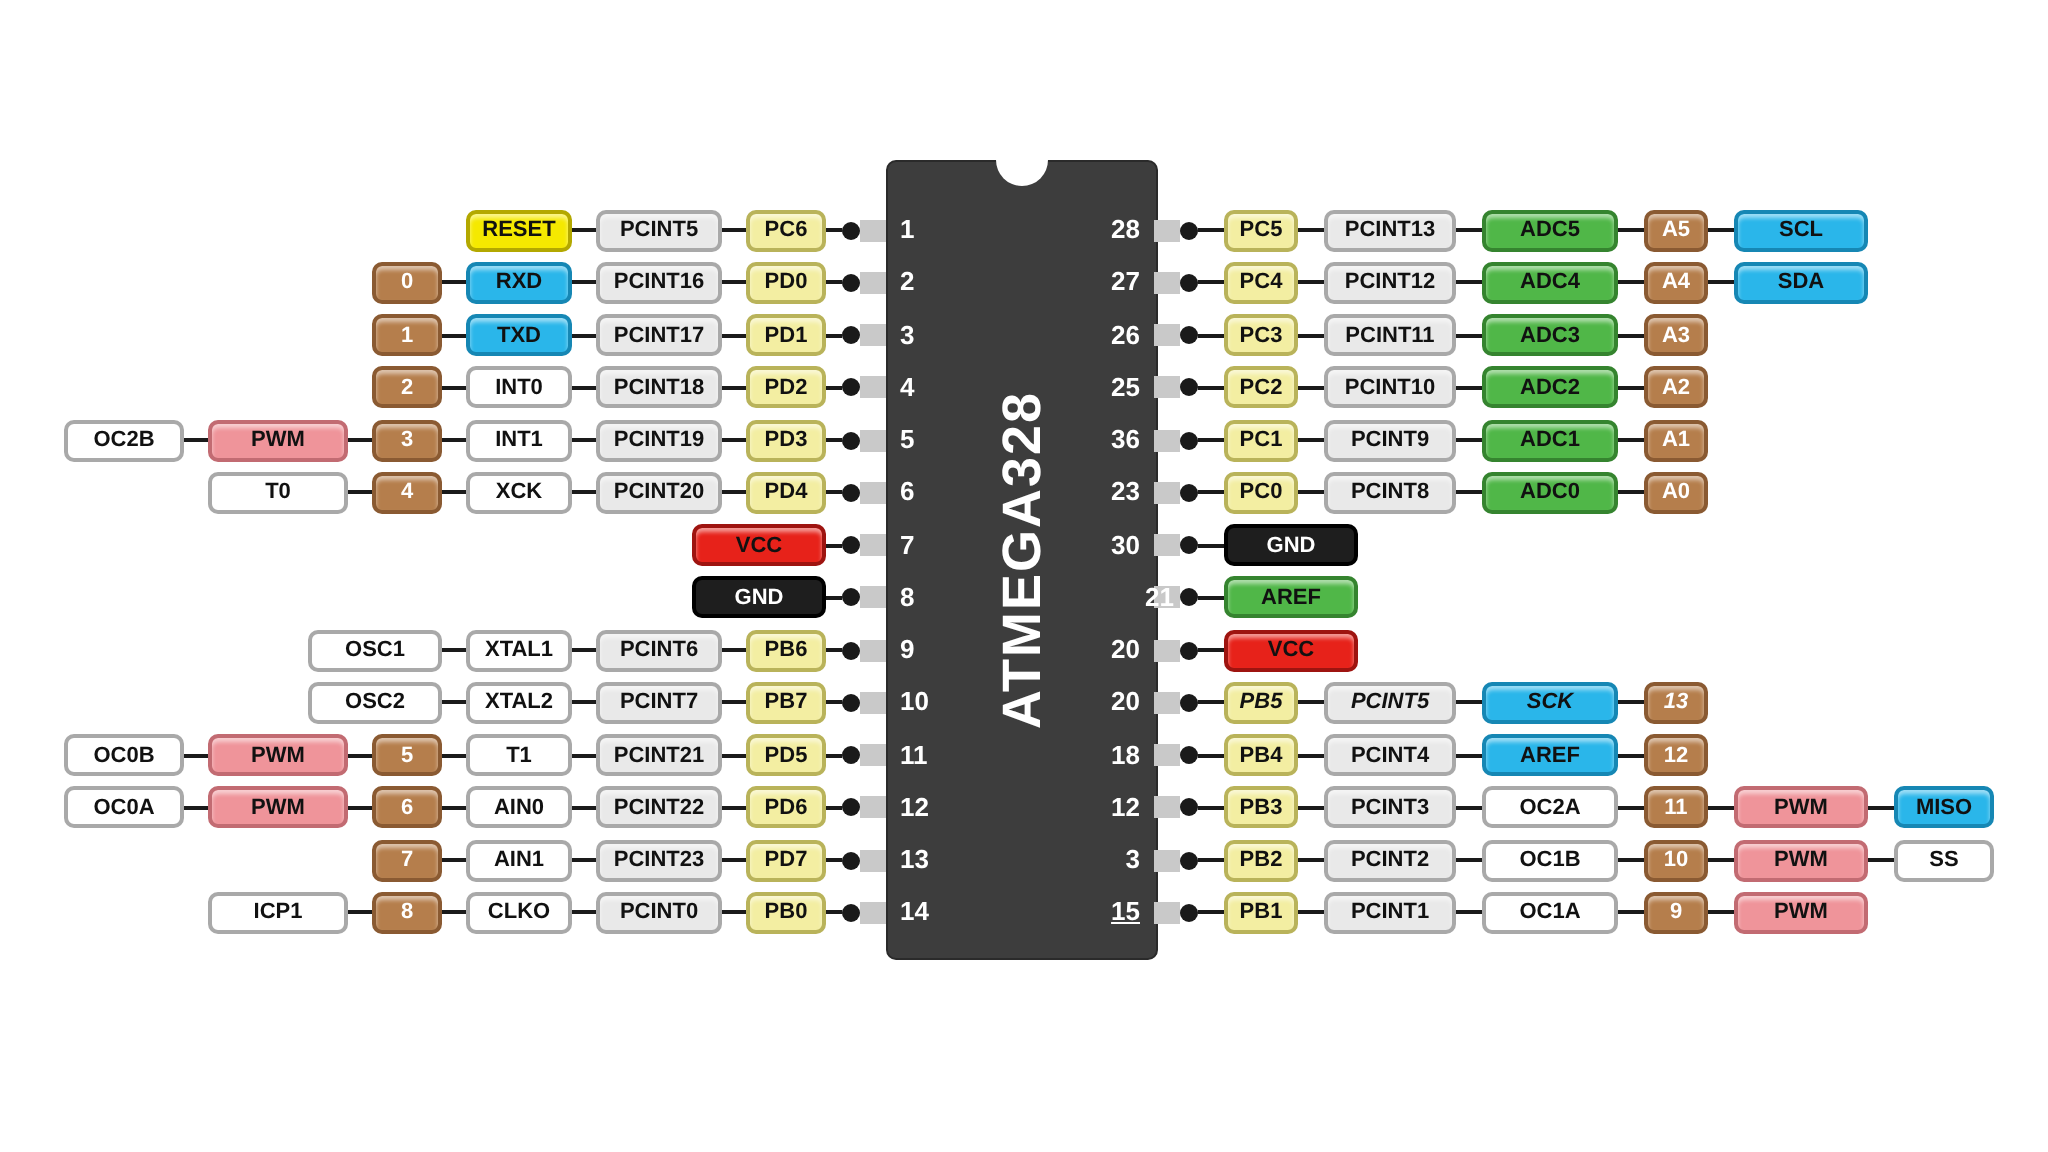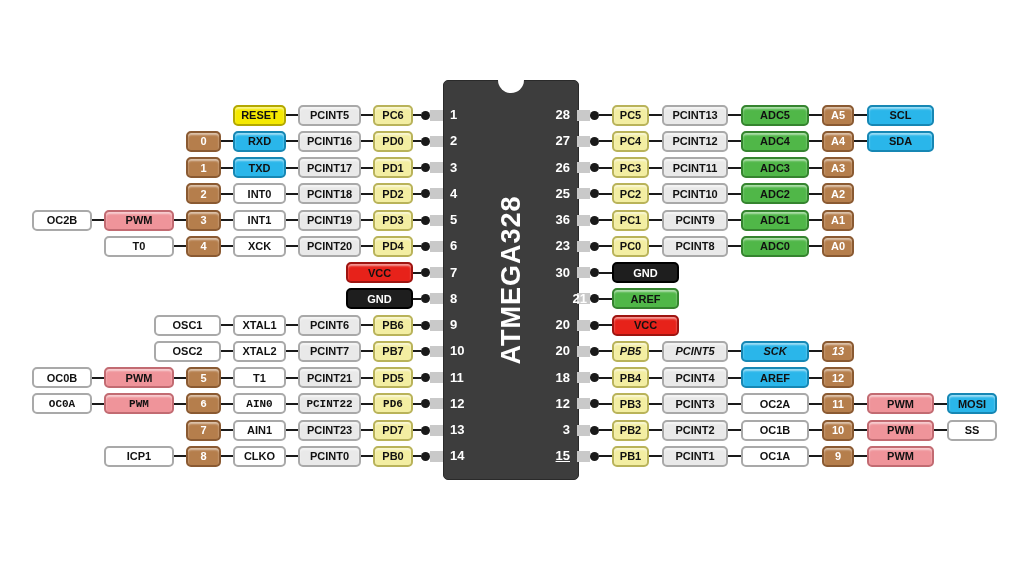--- a/index.html
+++ b/index.html
@@ -187,21 +187,21 @@
         <div class="box k-num c-brown">5</div>
         <div class="ln" style="width: 12px;"></div>
         <div class="box k-main c-white">T1</div>
         <div class="ln" style="width: 12px;"></div>
         <div class="box k-pcint c-gray">PCINT21</div>
         <div class="ln" style="width: 12px;"></div>
         <div class="box k-port c-port">PD5</div>
         <div class="ln" style="width: 8px;"></div>
         <div class="dot"></div>
       </div>
-      <div class="row left" style="top: 391.75px; font-family: Liberation Mono, monospace;">
+      <div class="row left" style="top: 391.75px;">
         <div class="box k-extra c-white">OC0A</div>
         <div class="ln" style="width: 12px;"></div>
         <div class="box k-pwm c-pink">PWM</div>
         <div class="ln" style="width: 12px;"></div>
         <div class="box k-num c-brown">6</div>
         <div class="ln" style="width: 12px;"></div>
         <div class="box k-main c-white">AIN0</div>
         <div class="ln" style="width: 12px;"></div>
         <div class="box k-pcint c-gray">PCINT22</div>
         <div class="ln" style="width: 12px;"></div>
@@ -346,21 +346,21 @@
         <div class="box k-rport c-port">PB3</div>
         <div class="ln" style="width: 13px;"></div>
         <div class="box k-rpcint c-gray">PCINT3</div>
         <div class="ln" style="width: 13px;"></div>
         <div class="box k-adc c-white">OC2A</div>
         <div class="ln" style="width: 13px;"></div>
         <div class="box k-anum c-brown">11</div>
         <div class="ln" style="width: 13px;"></div>
         <div class="box k-bus c-pink">PWM</div>
         <div class="ln" style="width: 13px;"></div>
-        <div class="box k-end c-blue">MOSI</div>
+        <div class="box k-end c-blue">MISO</div>
       </div>
       <div class="row right" style="top: 418px;">
         <div class="dot"></div>
         <div class="ln" style="width: 13px;"></div>
         <div class="box k-rport c-port">PB2</div>
         <div class="ln" style="width: 13px;"></div>
         <div class="box k-rpcint c-gray">PCINT2</div>
         <div class="ln" style="width: 13px;"></div>
         <div class="box k-adc c-white">OC1B</div>
         <div class="ln" style="width: 13px;"></div>

